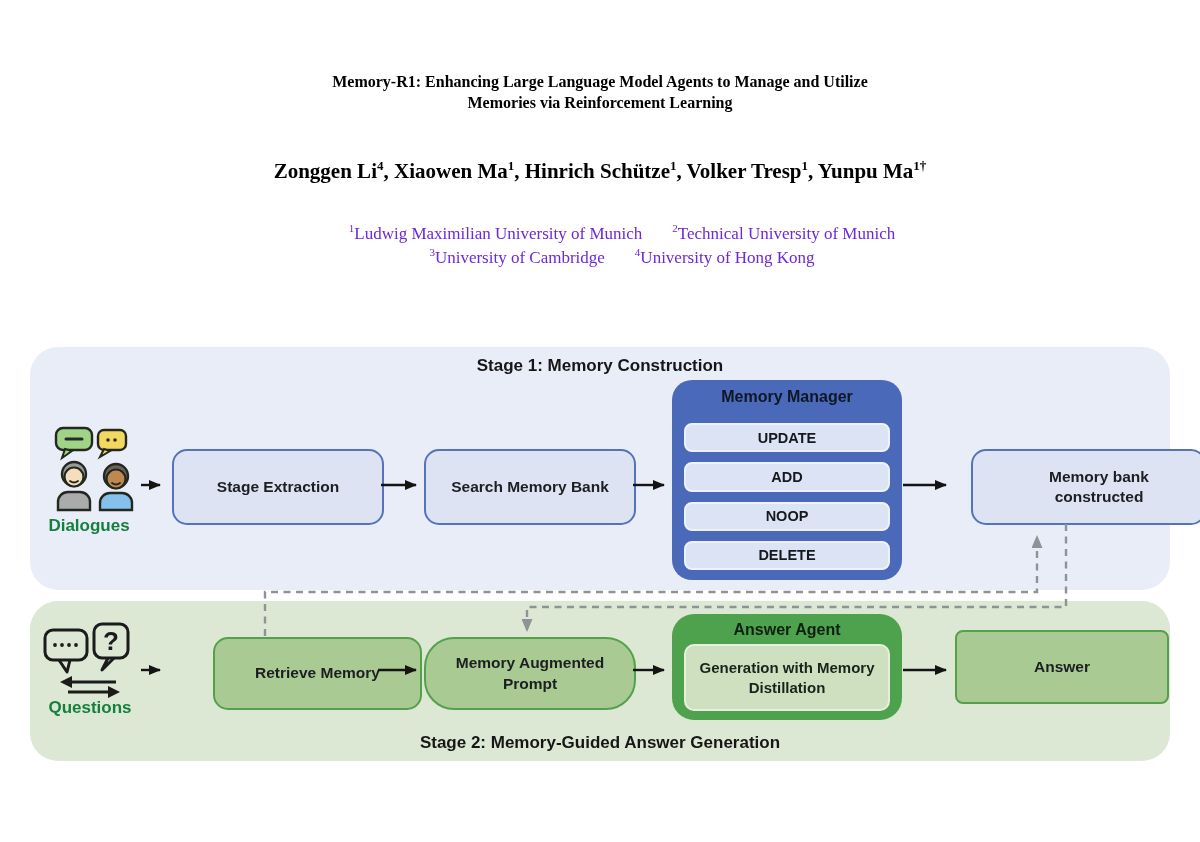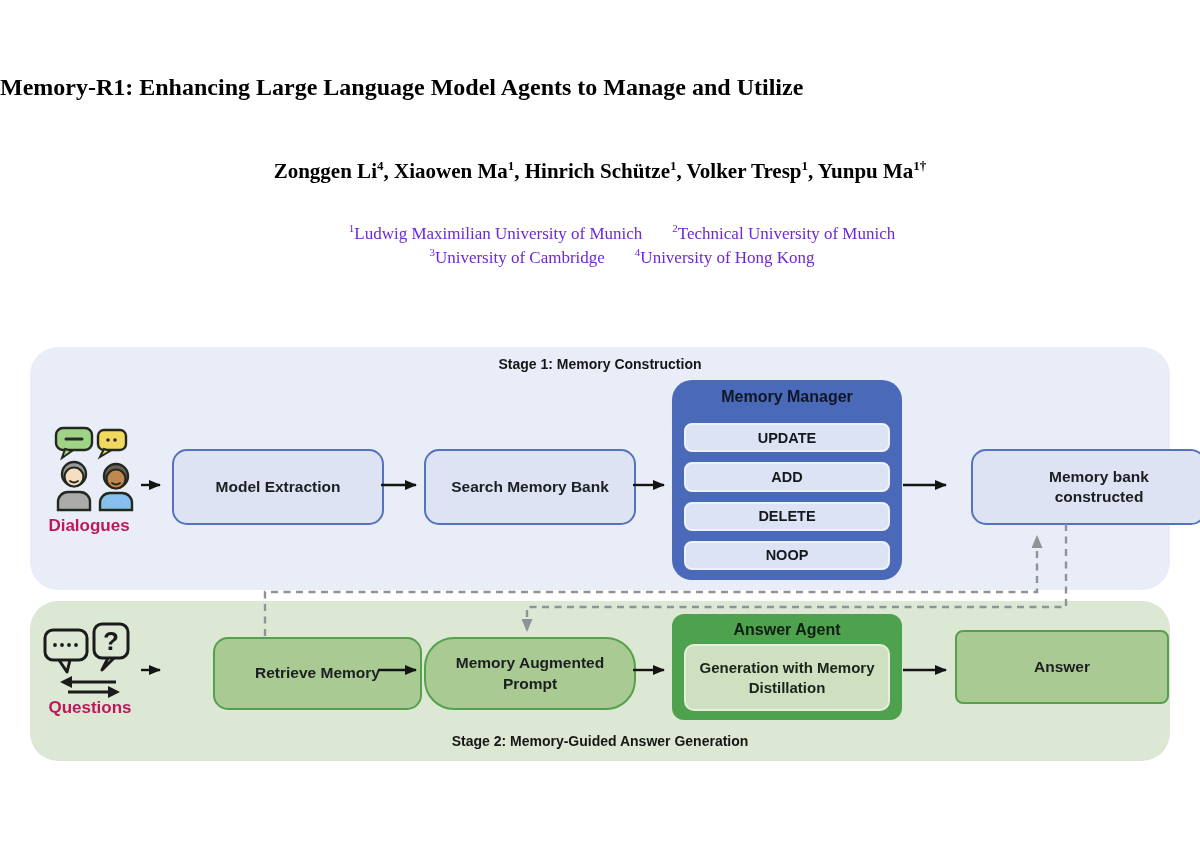--- a/index.html
+++ b/index.html
@@ -1,64 +1,64 @@
 <!DOCTYPE html>
 <html><head>
 <meta charset="utf-8">
 <style>
   html,body{margin:0;padding:0;background:#ffffff;}
   .page{position:relative;width:1200px;height:842px;background:#ffffff;overflow:hidden;
         font-family:"Liberation Sans",sans-serif;}
   
-  .title{position:absolute;top:72px;left:0;width:100%;margin:0;
-         font-family:"Liberation Serif",serif;font-weight:700;font-size:24px;line-height:1.3;color:#000;}
+  .title{position:absolute;top:72px;left:0;width:100%;margin:0;text-align:center;
+         font-family:"Liberation Serif",serif;font-weight:700;font-size:16px;line-height:1.3;color:#000;}
   .authors{position:absolute;top:155px;left:0;width:100%;text-align:center;
            font-family:"Liberation Serif",serif;font-weight:700;font-size:21px;line-height:1.55;color:#000;}
   .authors sup{font-size:13px;font-weight:700;}
   .affils{position:absolute;top:221px;left:0;width:100%;text-align:center;
           font-family:"Liberation Serif",serif;font-size:17px;line-height:1.33;color:#6d28d9;padding-left:22px;}
   .affils sup{font-size:11px;}
   .affil-entry{margin:0 15px;}
   
   .panel{position:absolute;border-radius:28px;}
   .panel-s1{left:30px;top:347px;width:1140px;height:243px;background:#e9edf8;}
   .panel-s2{left:30px;top:601px;width:1140px;height:160px;background:#dde8d4;}
-  .stage-label{position:absolute;left:0;width:100%;text-align:center;font-weight:700;font-size:14px;color:#161616;}
+  .stage-label{position:absolute;left:0;width:100%;text-align:center;font-weight:700;font-size:17px;color:#161616;}
   .stage-label.s1{top:356px;}
   .stage-label.s2{top:733px;}
   
   .box{position:absolute;display:flex;align-items:center;justify-content:center;text-align:center;
        font-weight:700;font-size:15.5px;color:#1c1e22;border-radius:15px;line-height:1.3;}
   .box.blue{background:#dde3f3;border:2px solid#5572bd;}
   .box.green{background:#a9cb93;border:2px solid#55a04c;}
   
   .mm{position:absolute;left:672px;top:380px;width:230px;height:200px;background:#4a69b8;
       border-radius:20px;display:flex;flex-direction:column;padding:8px 12px 10px;box-sizing:border-box;}
   .mm-title{text-align:center;font-weight:700;font-size:16px;color:#0f1626;margin-bottom:17px;}
   .mm-row{height:31px;background:#dce3f4;border:2px solid#eef1fa;border-radius:8px;margin-bottom:10px;
           display:flex;align-items:center;justify-content:center;font-weight:700;font-size:14.5px;color:#15181d;box-sizing:border-box;}
   .mm-row:last-child{margin-bottom:0;}
   
   .aa{position:absolute;left:672px;top:614px;width:230px;height:106px;background:#4fa24d;
-      border-radius:12px;display:flex;flex-direction:column;padding:7px 12px 9px;box-sizing:border-box;}
+      border-radius:22px;display:flex;flex-direction:column;padding:7px 12px 9px;box-sizing:border-box;}
   .aa-title{text-align:center;font-weight:700;font-size:16px;color:#0d1f10;margin-bottom:5px;}
   .aa-inner{flex:1;background:#cfe0c1;border:2px solid#e7efdc;border-radius:10px;display:flex;
             align-items:center;justify-content:center;text-align:center;font-weight:700;font-size:15px;color:#18231a;line-height:1.3;}
   
   .io-icon{position:absolute;}
-  .io-label{position:absolute;text-align:center;font-weight:700;font-size:17px;color:#be185d;}
+  .io-label{position:absolute;text-align:center;font-weight:700;font-size:17px;color:#15803d;}
   .connectors{position:absolute;left:0;top:0;width:1200px;height:842px;pointer-events:none;z-index:6;}
   .lbl{display:inline-block;}
 </style>
 </head>
 <body>
 
 <div class="page">
 
-  <h1 class="title"><span class="lbl">Memory-R1: Enhancing Large Language Model Agents to Manage and Utilize</span><br></h1>
+  <h1 class="title"><span class="lbl">Memory-R1: Enhancing Large Language Model Agents to Manage and Utilize</span><br><span class="lbl">Memories via Reinforcement Learning</span></h1>
 
   <div class="authors">
     <div id="authors-line2"><span>Zonggen Li<sup>4</sup>, </span><span>Xiaowen Ma<sup>1</sup>, </span><span>Hinrich Schütze<sup>1</sup>, </span><span>Volker Tresp<sup>1</sup>, </span><span>Yunpu Ma<sup>1†</sup></span></div>
   </div>
 
   <div class="affils">
     <div id="affil-line1"><span class="affil-entry"><sup>1</sup>Ludwig Maximilian University of Munich</span><span class="affil-entry"><sup>2</sup>Technical University of Munich</span></div>
     <div id="affil-line2"><span class="affil-entry"><sup>3</sup>University of Cambridge</span><span class="affil-entry"><sup>4</sup>University of Hong Kong</span></div>
   </div>
 
@@ -84,39 +84,39 @@
         <path d="M20 57 q4 3 8 0" fill="none" stroke="#23281f" stroke-width="1.8" stroke-linecap="round"></path>
         <path d="M50 86 v-7 a10 10 0 0 1 10 -10 h12 a10 10 0 0 1 10 10 v7 z" fill="#85c1ec" stroke="#23281f" stroke-width="2.4"></path>
         <circle cx="66" cy="52" r="12" fill="#6b6259" stroke="#23281f" stroke-width="2.4"></circle>
         <circle cx="66" cy="55" r="9.5" fill="#c08850" stroke="#23281f" stroke-width="2.2"></circle>
         <path d="M62 59 q4 3 8 0" fill="none" stroke="#23281f" stroke-width="1.8" stroke-linecap="round"></path>
       </svg>
     </div>
     <div class="io-label" style="left:33px;top:516px;width:112px;">Dialogues</div>
 
     <div class="box blue" style="left:172px;top:449px;width:208px;height:72px;">
-        <span class="lbl">Model Extraction</span>
+        <span class="lbl">Stage Extraction</span>
       </div>
     <div class="box blue" style="left:424px;top:449px;width:208px;height:72px;">
         <span class="lbl">Search Memory Bank</span>
       </div>
 
     <div class="mm">
       <div class="mm-title">Memory Manager</div>
       <div class="mm-row">
           <span class="lbl">UPDATE</span>
         </div>
       <div class="mm-row">
           <span class="lbl">ADD</span>
         </div>
       <div class="mm-row">
-          <span class="lbl">DELETE</span>
+          <span class="lbl">NOOP</span>
         </div>
       <div class="mm-row">
-          <span class="lbl">NOOP</span>
+          <span class="lbl">DELETE</span>
         </div>
     </div>
 
     <div class="box blue" style="left:971px;top:449px;width:210px;height:72px;padding-left:21px;">
         <span class="lbl" style="max-width:132px;">Memory bank constructed</span>
       </div>
 
     <div class="io-icon" style="left:42px;top:622px;width:96px;height:78px;">
       <svg width="96" height="78" viewBox="0 0 96 78">
         <rect x="3" y="8" width="42" height="30" rx="8" fill="none" stroke="#1b1b1b" stroke-width="3"></rect>

